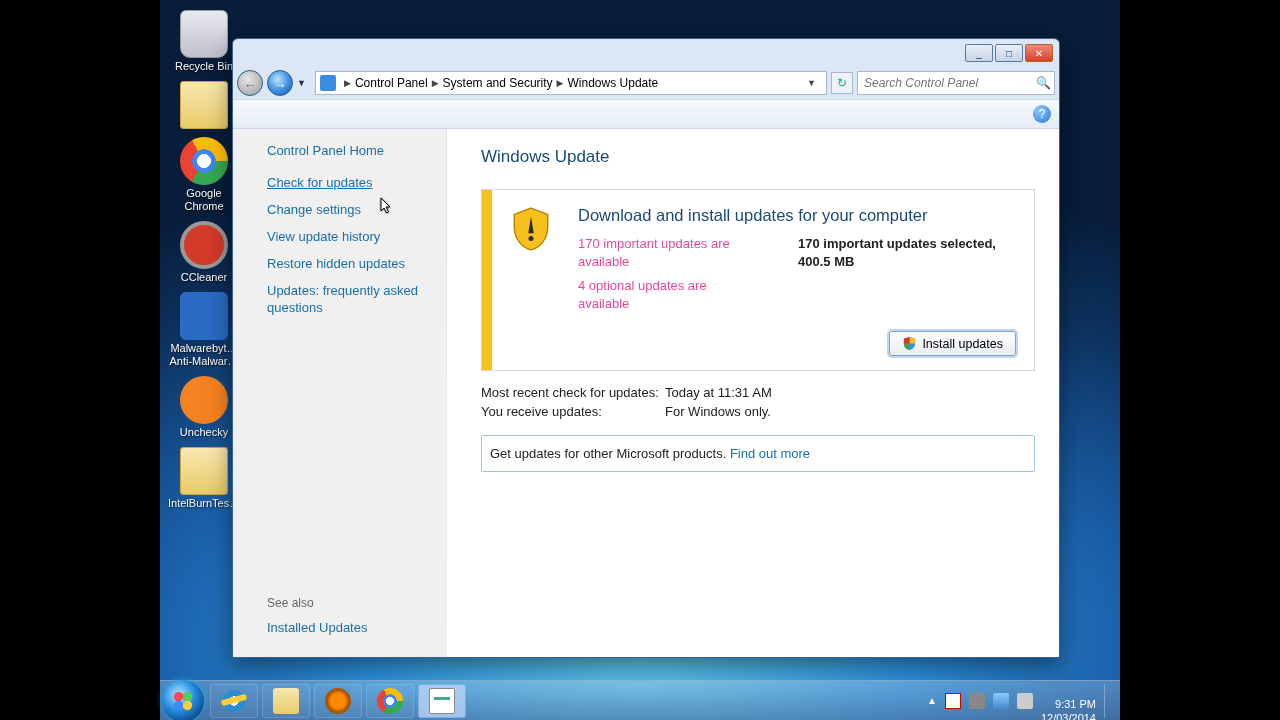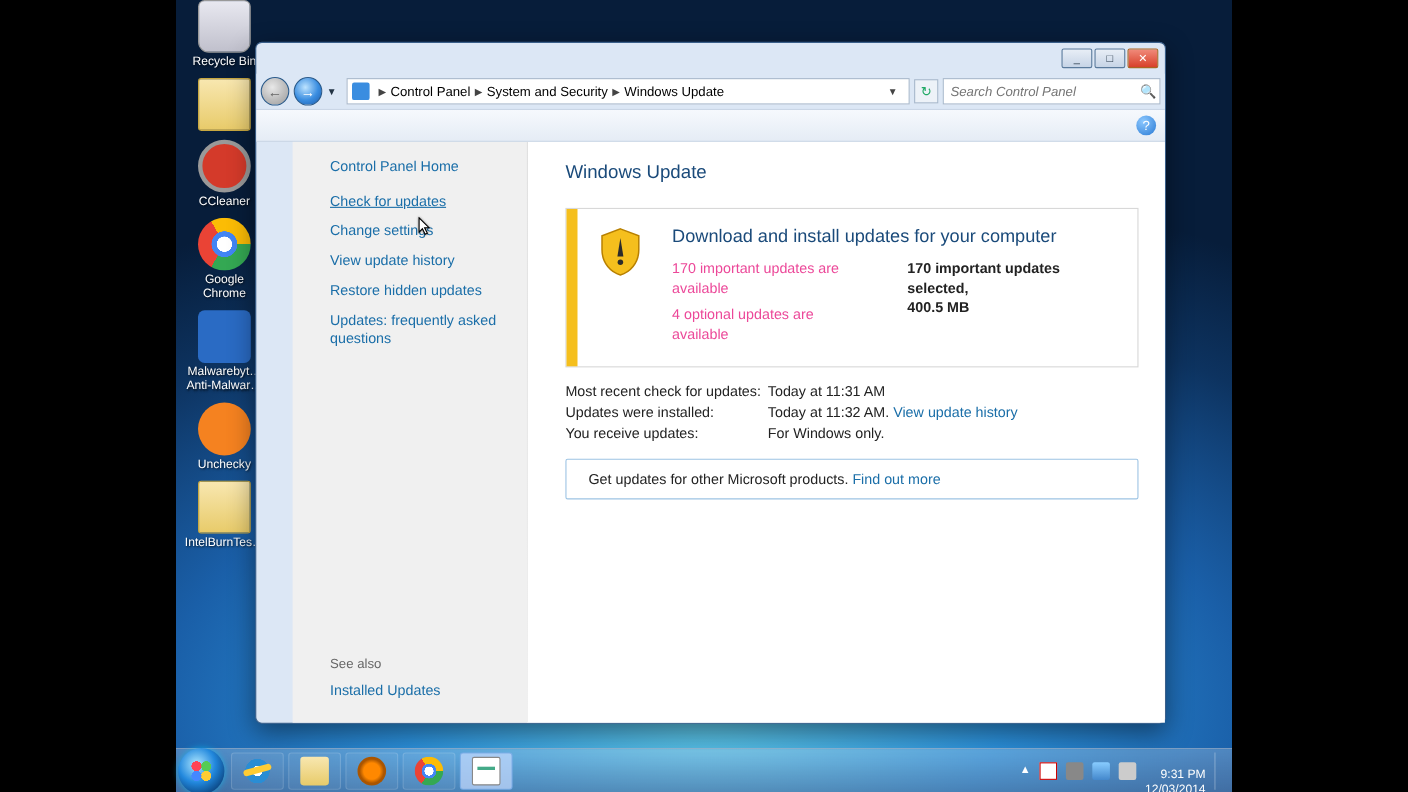--- a/index.html
+++ b/index.html
@@ -8,21 +8,21 @@
 
 .letterbox-left, .letterbox-right { position: absolute; top: 0; width: 160px; height: 720px; background: #000; }
 .letterbox-left { left: 0; }
 .letterbox-right { right: 0; }
 
 .desktop {
   position: absolute; left: 160px; top: 0; width: 960px; height: 720px;
   background: radial-gradient(ellipse 900px 500px at 50% 90%, #5fc9e8 0%, #2b8fd9 30%, #1a5fa8 55%, #0d3360 80%, #071d3a 100%);
 }
 
-.desktop-icons { position: absolute; left: 8px; top: 0; width: 72px; }
+.desktop-icons { position: absolute; left: 8px; top: 10px; width: 72px; }
 .di { width: 72px; margin-bottom: 8px; text-align: center; cursor: pointer; }
 .di-ico { width: 48px; height: 48px; margin: 0 auto 2px; position: relative; }
 .di-lbl { color: #fff; font-size: 11px; line-height: 13px; text-shadow: 1px 1px 2px rgba(0,0,0,.8); display: block; }
 
 .ico-bin { background: linear-gradient(#e8e8f0,#c0c0cc); border-radius: 6px 6px 10px 10px; border: 1px solid #999; }
 .ico-ccleaner { background: #d43a2a; border-radius: 50%; border: 4px solid #999; }
 .ico-chrome { background: radial-gradient(circle at 50% 50%, #fff 20%, #4285f4 21% 34%, transparent 35%), conic-gradient(from 210deg, #ea4335 0 120deg, #fbbc05 120deg 240deg, #34a853 240deg 360deg); border-radius: 50%; }
 .ico-mal { background: #2a6bc4; border-radius: 6px; }
 .ico-unchecky { background: #f58220; border-radius: 50%; }
 .ico-folder { background: linear-gradient(#f8e7b0,#e8cb6a); border-radius: 3px; border: 1px solid #c8a840; }
@@ -73,21 +73,21 @@
 .crumb-sep { margin:0 4px; color:#444; font-size:9px; }
 .crumb-drop { margin-left:auto; font-size:9px; color:#444; padding:0 6px; cursor:pointer; }
 .refresh { width:22px; height:22px; border:1px solid #a7b8cc; background:#edf2f8; display:flex;align-items:center;justify-content:center;font-size:12px;color:#2a6; cursor:pointer; }
 .searchbox { width:198px; height:24px; background:#fff; border:1px solid #a7b8cc; display:flex; align-items:center; }
 .searchbox input { border:0; outline:0; flex:1; padding:0 6px; font-size:12px; color:#333; font-style:italic; background:transparent; }
 .searchbox .mag { width:20px; text-align:center; color:#777; font-size:12px; }
 
 .toolstrip { height:30px; background: linear-gradient(#f6f9fd,#e5ecf5); border-top:1px solid #cad6e6; border-bottom:1px solid #cad6e6; display:flex; justify-content:flex-end; align-items:center; padding-right:8px; }
 .helpq { width:18px; height:18px; border-radius:50%; background: radial-gradient(circle at 35% 30%, #8cc8ff, #2a7ad4); color:#fff; font-size:12px; text-align:center; line-height:18px; cursor:pointer; }
 
-.body { display:flex; height: calc(100% - 90px); margin-left: 33px; }
+.body { display:flex; height: calc(100% - 90px); }
 .sidebar { width:214px; background:#f0f0f0; padding:14px 0 10px 34px; position:relative; border-right:0; }
 .sidebar::after{content:"";position:absolute;right:0;top:0;width:1px;height:100%;background:linear-gradient(#e0e0e0,#f0f0f0);}
 .sb-home { color:#1a6ea8; font-size:13px; margin-bottom:16px; cursor:pointer; }
 .sb-link { color:#1a6ea8; font-size:13px; margin-bottom:10px; cursor:pointer; display:block; max-width:170px; line-height:17px; }
 .sb-link.active { text-decoration:underline; }
 .sb-also { position:absolute; bottom:12px; left:34px; right:10px; }
 .sb-also-h { color:#666; font-size:12px; margin-bottom:10px; }
 .sb-also-item { color:#1a6ea8; font-size:13px; margin-bottom:10px; cursor:pointer; display:flex; align-items:center; gap:6px; }
 .wau-ico { width:16px; height:16px; background: conic-gradient(#f44 0 90deg,#4c4 90deg 180deg,#48f 180deg 270deg,#fc4 270deg 360deg); border-radius:2px; }
 
@@ -107,21 +107,21 @@
 .install-row { text-align:right; margin-top:12px; }
 .install-btn { display:inline-flex; align-items:center; gap:5px; padding:4px 12px; background: linear-gradient(#fdfdfe,#e7edf4); border:1px solid #8a9fb8; border-radius:3px; cursor:pointer; font-size:12.5px; box-shadow:0 0 0 2px #bcd5f0; }
 .install-btn .ishield { width:15px; height:15px; }
 
 .meta { margin-bottom:16px; }
 .meta-row { display:flex; margin-bottom:4px; }
 .meta-row .ml { width:184px; }
 .meta-row .mv { }
 .meta-row .mlink { color:#1a6ea8; cursor:pointer; }
 
-.other-box { border:1px solid #9dc4e4; padding:10px 20px; border-radius:2px; }
+.other-box { border:1px solid #9dc4e4; padding:10px 8px; border-radius:2px; }
 .other-box .olink { color:#1a6ea8; cursor:pointer; }
 
 .cursor { position:absolute; left:146px; top:158px; width:16px; height:20px; pointer-events:none; z-index:50; }
 .cursor svg { width:100%; height:100%; filter:drop-shadow(0 0 1px rgba(0,0,0,.5)); }
 </style>
 </head>
 <body>
 
 <div class="letterbox-left"></div>
 <div class="letterbox-right"></div>
@@ -131,26 +131,26 @@
   <div class="desktop-icons">
     <div class="di">
         <div class="di-ico ico-bin"></div>
         <span class="di-lbl">Recycle Bin</span>
       </div>
     <div class="di">
         <div class="di-ico ico-folder"></div>
         <span class="di-lbl"></span>
       </div>
     <div class="di">
+        <div class="di-ico ico-chrome"></div>
+        <span class="di-lbl">Google Chrome</span>
+      </div>
+    <div class="di">
         <div class="di-ico ico-ccleaner"></div>
         <span class="di-lbl">CCleaner</span>
-      </div>
-    <div class="di">
-        <div class="di-ico ico-chrome"></div>
-        <span class="di-lbl">Google Chrome</span>
       </div>
     <div class="di">
         <div class="di-ico ico-mal"></div>
         <span class="di-lbl">Malwarebyt… Anti-Malwar…</span>
       </div>
     <div class="di">
         <div class="di-ico ico-unchecky"></div>
         <span class="di-lbl">Unchecky</span>
       </div>
     <div class="di">
@@ -235,31 +235,38 @@
                     <span class="upl">170 important updates are available</span>
                     <span class="upl">4 optional updates are available</span>
                   </div>
                   <div class="col2">
                     <div>170 important updates selected,</div>
                     <div>400.5 MB</div>
                   </div>
                 </div>
               </div>
             </div>
+            <div class="install-row">
+              <button class="install-btn">
+                <span class="ishield"><svg viewBox="0 0 16 16">
+                      <path d="M8 1 L14 3 L14 8 C14 12 11 14.5 8 15 C5 14.5 2 12 2 8 L2 3 Z" fill="#3a8de0"></path>
+                      <path d="M8 1 L14 3 L14 8 L8 8 Z" fill="#f5bf1d"></path>
+                      <path d="M8 8 L8 15 C5 14.5 2 12 2 8 Z" fill="#4aa04a"></path>
+                      <path d="M8 1 L2 3 L2 8 L8 8 Z" fill="#d43a2a"></path>
+                    </svg></span>
+                <span>Install updates</span>
+              </button>
+            </div>
           </div>
         </div>
 
         <div class="meta">
           <div class="meta-row">
             <div class="ml">Most recent check for updates:</div>
             <div class="mv">Today at 11:31 AM</div>
-          </div>
-          <div class="meta-row">
-            <div class="ml">Updates were installed:</div>
-            <div class="mv"><span>Today at 11:32 AM.</span> <span class="mlink">View update history</span></div>
           </div>
           <div class="meta-row">
             <div class="ml">You receive updates:</div>
             <div class="mv">For Windows only.</div>
           </div>
         </div>
 
         <div class="other-box">
           <span>Get updates for other Microsoft products. </span><span class="olink">Find out more</span>
         </div>

